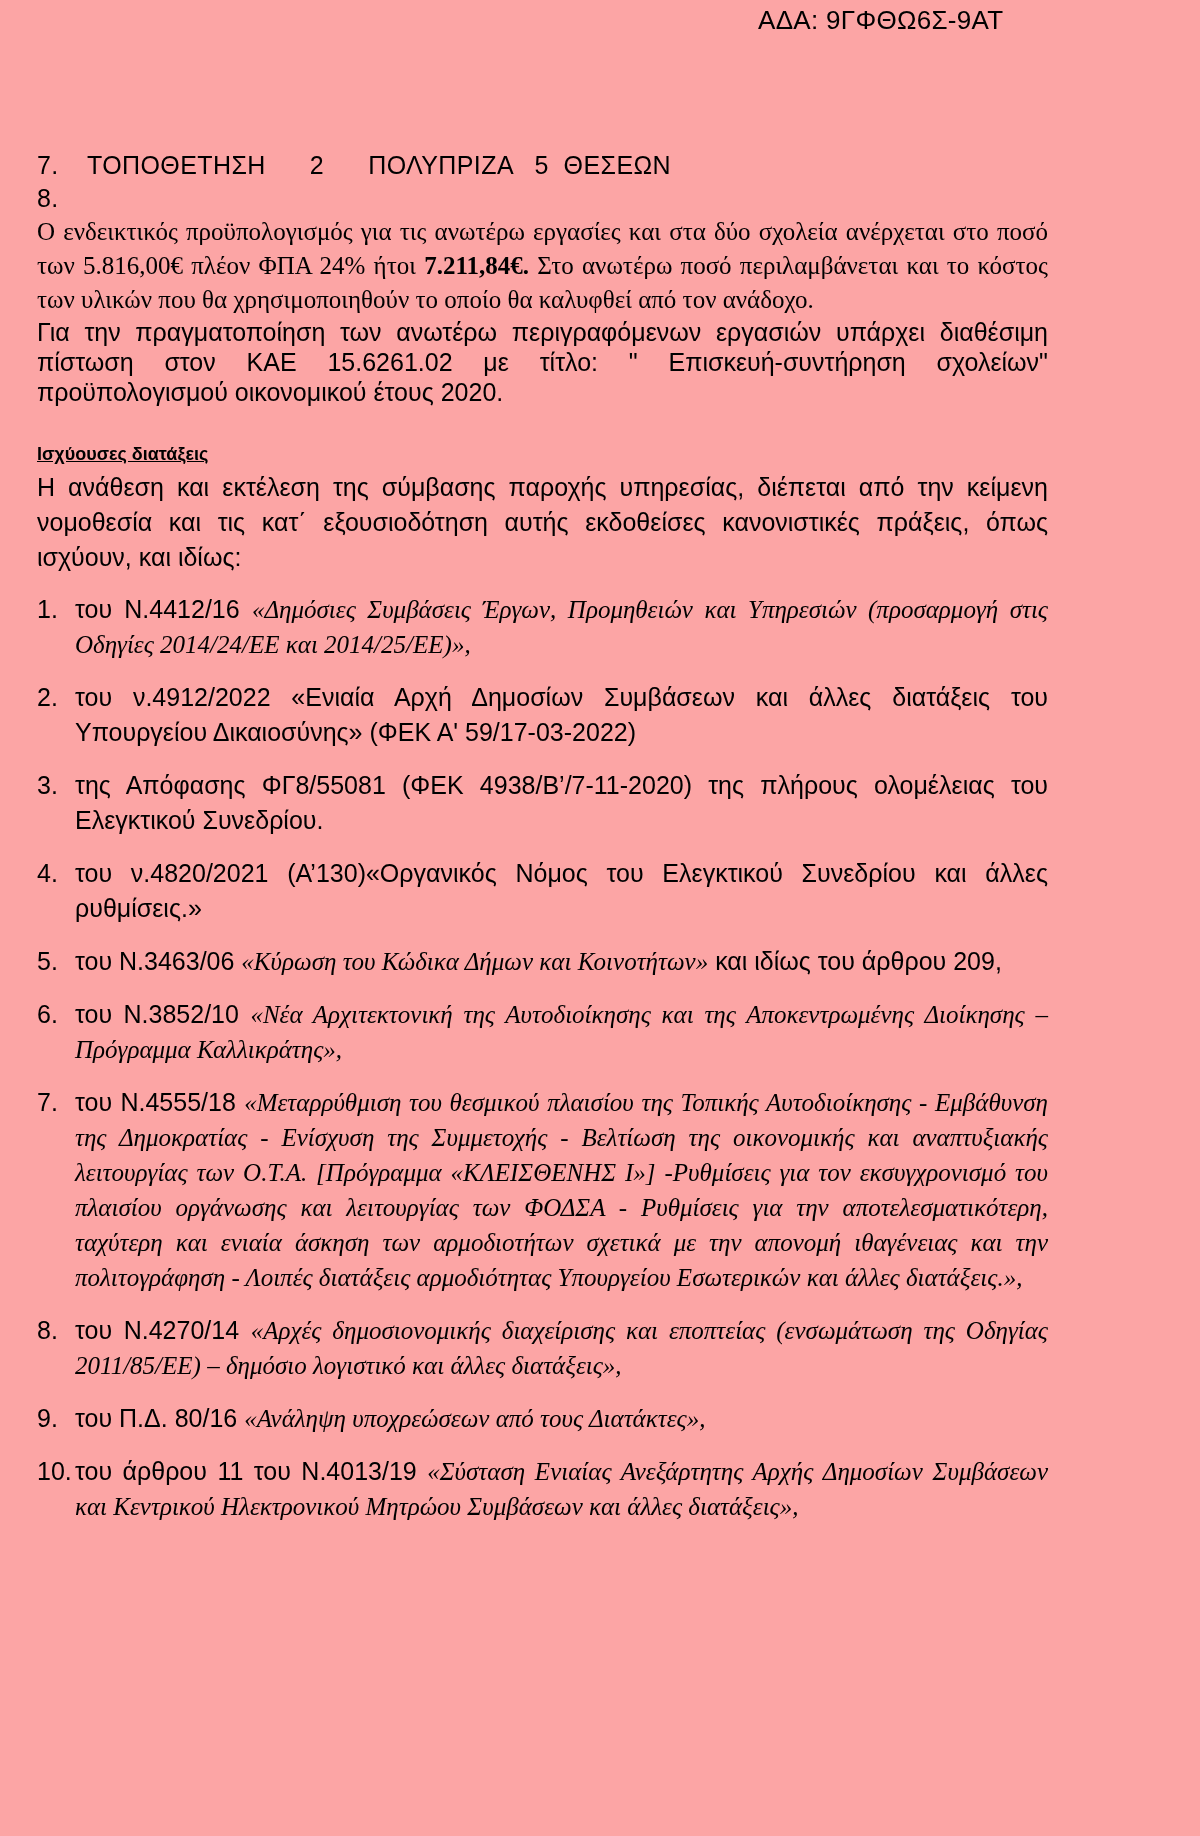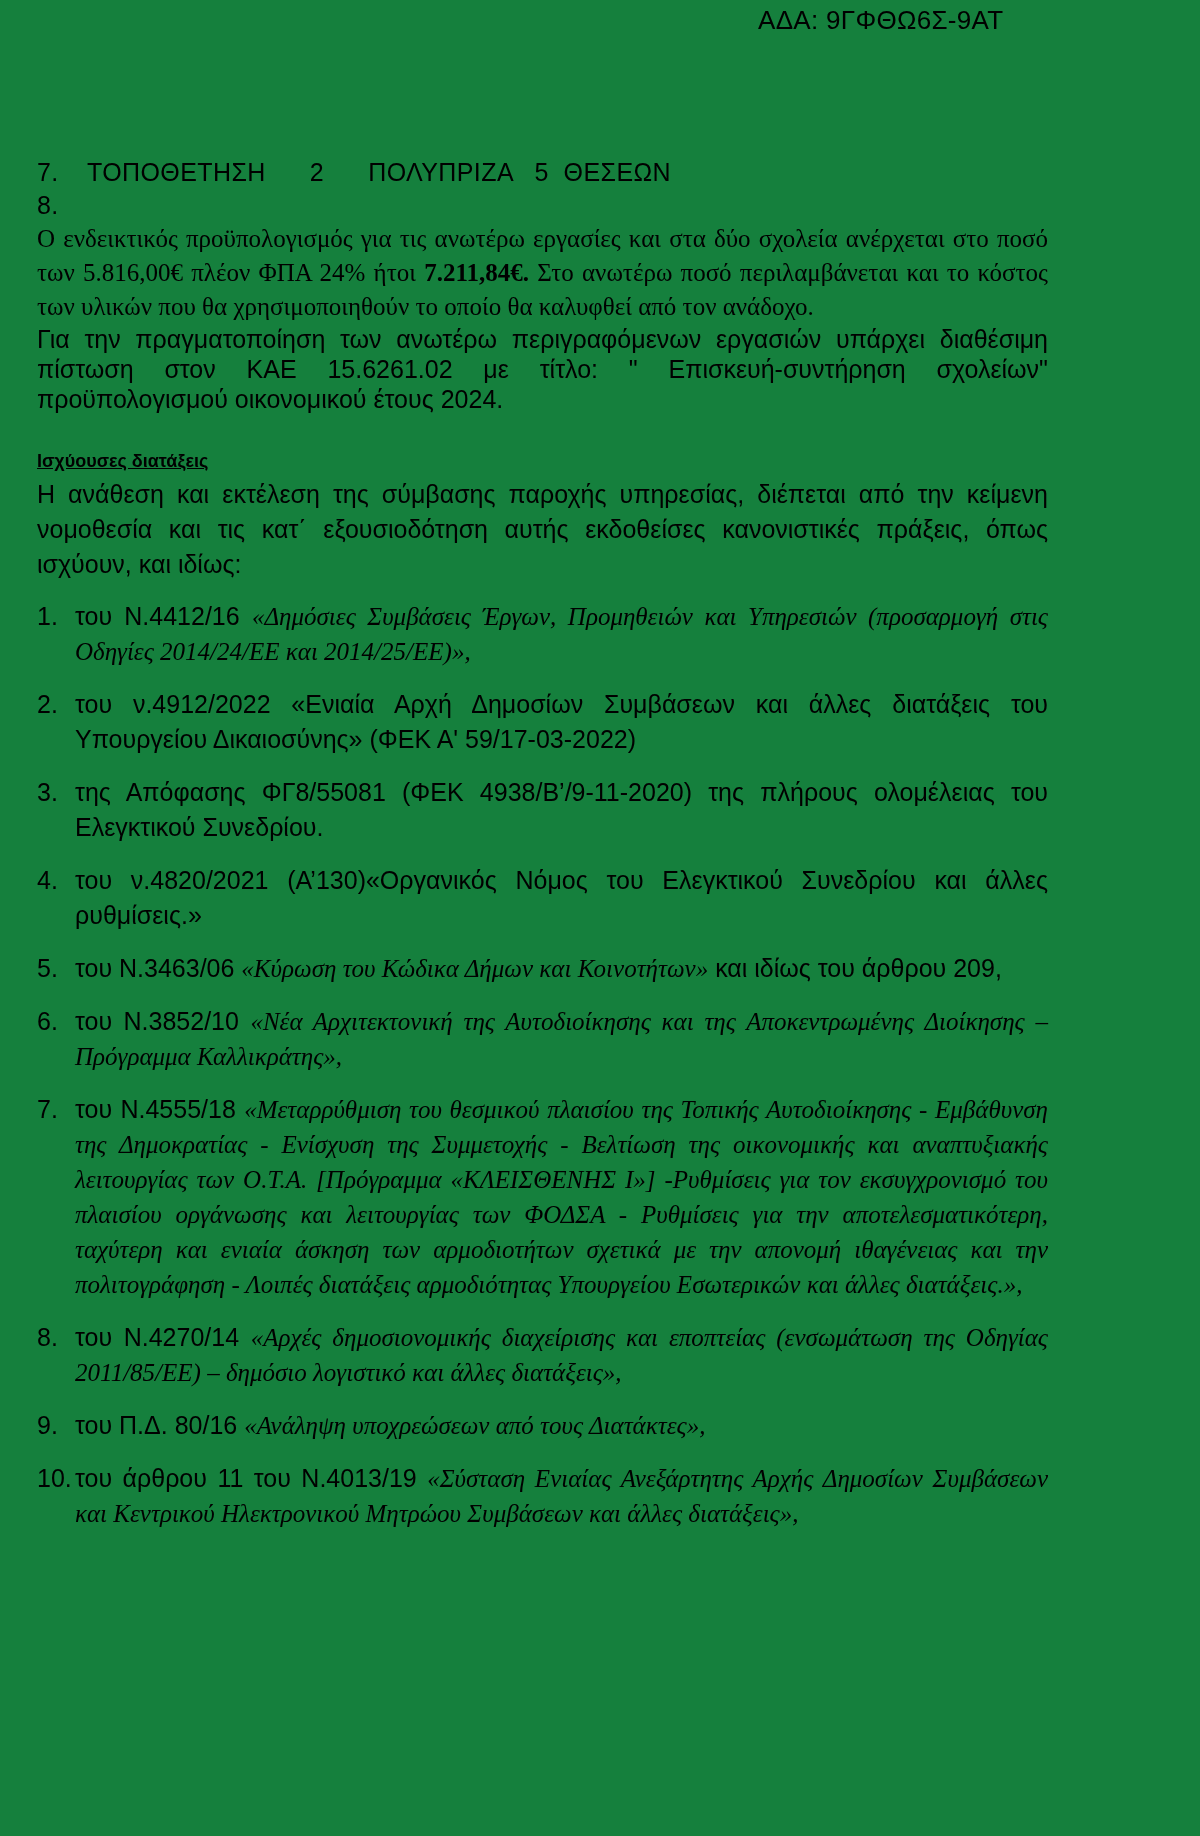--- a/index.html
+++ b/index.html
@@ -1,26 +1,26 @@
 <!DOCTYPE html>
 <html lang="el"><head>
 <meta charset="utf-8">
 <style>
   html, body { margin: 0; padding: 0; background: #ffffff; }
   .page {
     position: relative;
     width: 1200px;
     height: 1836px;
-    background: #15803d;
+    background: #fca5a5;
     color: #000000;
     font-family: "Liberation Sans", sans-serif;
     font-size: 25px;
     overflow: hidden;
     box-sizing: border-box;
-    padding: 10px 152px 0 37px;
+    padding: 3px 152px 0 37px;
   }
   .ada {
     position: absolute;
     top: 5px;
     left: 758px;
     font-size: 26px;
     letter-spacing: 0.3px;
     white-space: nowrap;
   }
   .top-list { margin-top: 146px; }
@@ -58,38 +58,38 @@
       <span class="num">7.</span>
       <span class="wtext">ΤΟΠΟΘΕΤΗΣΗ      2      ΠΟΛΥΠΡΙΖΑ   5  ΘΕΣΕΩΝ</span>
     </div>
     <div class="witem">
       <span class="num">8.</span>
     </div>
   </div>
 
   <p class="para p-budget"><span class="run-regular">Ο ενδεικτικός προϋπολογισμός για τις ανωτέρω εργασίες και στα δύο σχολεία ανέρχεται στο ποσό των 5.816,00€ πλέον ΦΠΑ 24% ήτοι </span><span class="run-bold">7.211,84€.</span><span class="run-regular"> Στο ανωτέρω ποσό περιλαμβάνεται και το κόστος των υλικών που θα χρησιμοποιηθούν το οποίο θα καλυφθεί από τον ανάδοχο.</span></p>
 
-  <p class="para p-credit"><span class="run-regular">Για την πραγματοποίηση των ανωτέρω περιγραφόμενων εργασιών υπάρχει διαθέσιμη πίστωση στον ΚΑΕ 15.6261.02 με τίτλο: " Επισκευή-συντήρηση σχολείων" προϋπολογισμού οικονομικού έτους 2024.</span></p>
+  <p class="para p-credit"><span class="run-regular">Για την πραγματοποίηση των ανωτέρω περιγραφόμενων εργασιών υπάρχει διαθέσιμη πίστωση στον ΚΑΕ 15.6261.02 με τίτλο: " Επισκευή-συντήρηση σχολείων" προϋπολογισμού οικονομικού έτους 2020.</span></p>
 
   <h2 class="heading">Ισχύουσες διατάξεις</h2>
 
   <p class="para p-intro"><span class="run-regular">Η ανάθεση και εκτέλεση της σύμβασης παροχής υπηρεσίας, διέπεται από την κείμενη νομοθεσία και τις κατ΄ εξουσιοδότηση αυτής εκδοθείσες κανονιστικές πράξεις, όπως ισχύουν, και ιδίως:</span></p>
 
   <div class="plist">
     <div class="pitem">
       <span class="num">1.</span>
       <div class="ptext"><span class="run-regular">του Ν.4412/16 </span><span class="run-italic">«Δημόσιες Συμβάσεις Έργων, Προμηθειών και Υπηρεσιών (προσαρμογή στις Οδηγίες 2014/24/ΕΕ και 2014/25/ΕΕ)»,</span></div>
     </div>
     <div class="pitem">
       <span class="num">2.</span>
       <div class="ptext"><span class="run-regular">του ν.4912/2022 «Ενιαία Αρχή Δημοσίων Συμβάσεων και άλλες διατάξεις του Υπουργείου Δικαιοσύνης» (ΦΕΚ Α' 59/17-03-2022)</span></div>
     </div>
     <div class="pitem">
       <span class="num">3.</span>
-      <div class="ptext"><span class="run-regular">της Απόφασης ΦΓ8/55081 (ΦΕΚ 4938/Β’/9-11-2020) της πλήρους ολομέλειας του Ελεγκτικού Συνεδρίου.</span></div>
+      <div class="ptext"><span class="run-regular">της Απόφασης ΦΓ8/55081 (ΦΕΚ 4938/Β’/7-11-2020) της πλήρους ολομέλειας του Ελεγκτικού Συνεδρίου.</span></div>
     </div>
     <div class="pitem">
       <span class="num">4.</span>
       <div class="ptext"><span class="run-regular">του ν.4820/2021  (Α’130)«Οργανικός Νόμος του Ελεγκτικού Συνεδρίου και άλλες ρυθμίσεις.»</span></div>
     </div>
     <div class="pitem">
       <span class="num">5.</span>
       <div class="ptext"><span class="run-regular">του Ν.3463/06 </span><span class="run-italic">«Κύρωση του Κώδικα Δήμων και Κοινοτήτων»</span><span class="run-regular"> και ιδίως του άρθρου 209,</span></div>
     </div>
     <div class="pitem">

